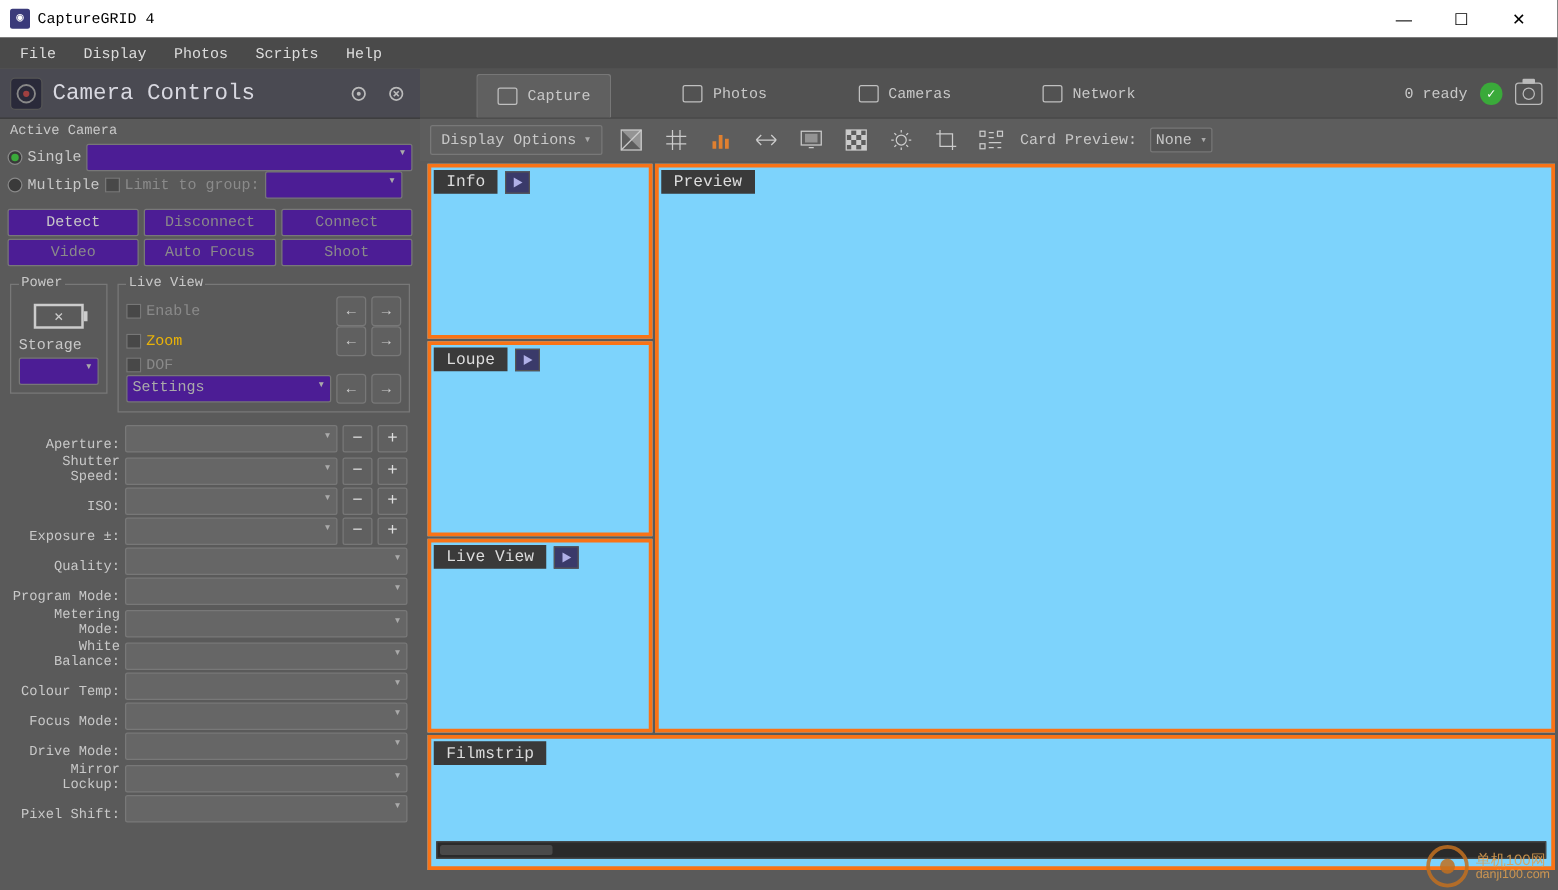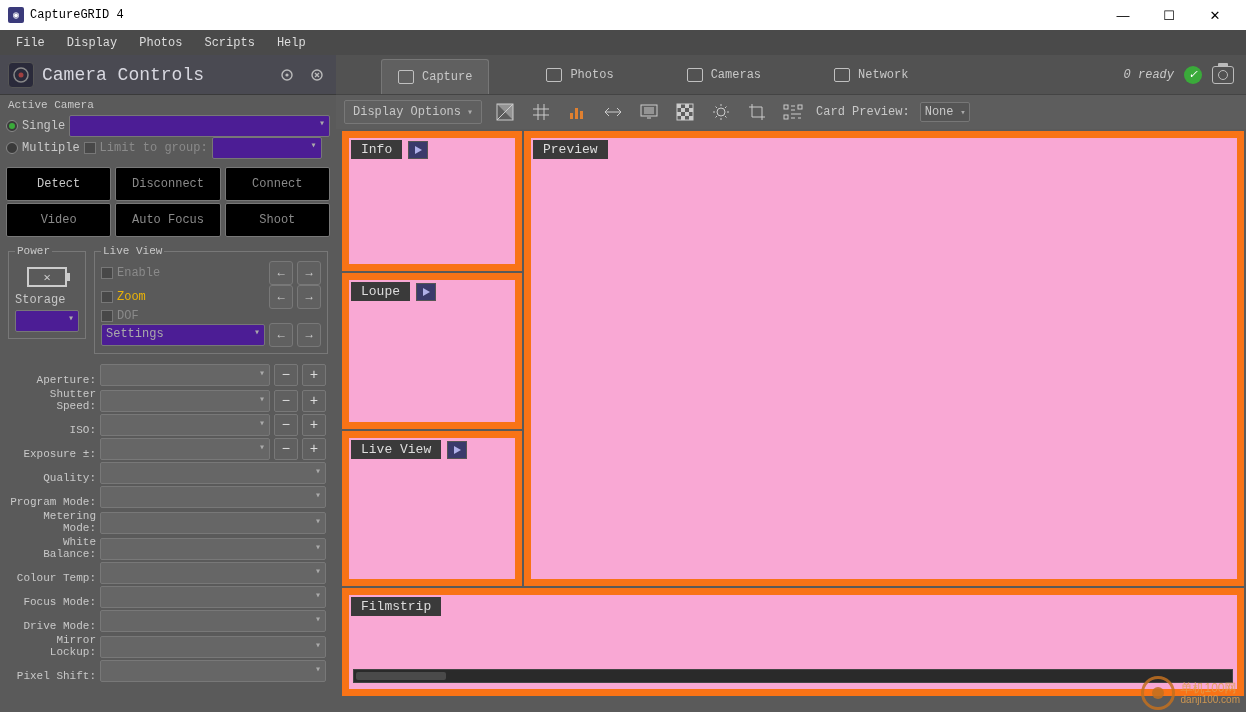--- a/index.html
+++ b/index.html
@@ -24,21 +24,21 @@
 .section-label { padding: 4px 8px; color: #c8c8c8; font-size: 11px; }
 .sidebar-body { padding: 0 6px; }
 .row { display: flex; align-items: center; gap: 4px; margin-bottom: 0; }
 .radio { width: 12px; height: 12px; border-radius: 50%; border: 1px solid #888; background: #3a3a3a; position: relative; }
 .radio.checked::after { content:""; position:absolute; inset:2px; border-radius:50%; background:#3aaa3a; }
 .checkbox { width: 12px; height: 12px; border: 1px solid #777; background: #484848; }
 .select { flex: 1; height: 22px; background: #4c1d95; border: 1px solid #777; border-radius: 2px; position: relative; }
 .select::after { content:"▾"; position:absolute; right:4px; top:1px; color:#aaa; font-size:10px; }
 .select.small { flex: none; width: 110px; }
 
-.btn { height: 34px; background: #000000; border: 1px solid #787878; color: #c8c8c8; display:flex; align-items:center; justify-content:center; border-radius:2px; cursor:pointer; flex:1; }
+.btn { height: 22px; background: #4c1d95; border: 1px solid #787878; color: #c8c8c8; display:flex; align-items:center; justify-content:center; border-radius:2px; cursor:pointer; flex:1; }
 .btn.disabled { color: #8a8a8a; }
 .btn-row { display:flex; gap:4px; margin: 2px 0; }
 .sqbtn { width: 24px; height: 24px; background: #606060; border:1px solid #787878; border-radius:3px; display:flex; align-items:center; justify-content:center; color:#ccc; cursor:pointer; }
 
 fieldset.group { border: 1px solid #787878; padding: 4px 6px 6px 6px; margin: 2px; }
 fieldset.group legend { color:#c8c8c8; padding: 0 2px; font-size:11px; }
 .twocol { display:flex; gap:4px; margin-top: 6px; }
 .twocol > * { flex:1; }
 
 .battery { width:40px; height:20px; border:2px solid #ccc; margin: 6px auto; position:relative; display:flex; align-items:center; justify-content:center; color:#ccc; }
@@ -48,36 +48,36 @@
 .ctl-label { width: 90px; text-align: right; color:#c8c8c8; font-size:11px; }
 .ctl-select { flex:1; height:22px; background:#666; border:1px solid #787878; border-radius:2px; position:relative; }
 .ctl-select::after { content:"▾"; position:absolute; right:4px; top:2px; color:#aaa; font-size:10px; }
 .stepbtn { width:24px; height:22px; background:#606060; border:1px solid #787878; border-radius:2px; display:flex; align-items:center; justify-content:center; color:#ddd; font-size:14px; cursor:pointer; }
 
 .content { flex:1; display:flex; flex-direction:column; background:#5d5d5d; }
 .tabbar { height: 40px; background:#525252; display:flex; align-items:stretch; padding-left:4px; border-bottom:1px solid #444; }
 .tab { display:flex; align-items:center; gap:8px; padding: 0 16px; color:#c8c8c8; cursor:pointer;margin-left:41px; }
 .tab.active { background:#606060; border:1px solid #777; border-bottom:none; margin-top:4px; border-radius:3px 3px 0 0; }
 .tab-icon { width:16px; height:14px; border:1.5px solid #c0c0c0; border-radius:2px; position:relative; display:inline-block; }
-.tabbar-right { margin-left:auto; display:flex; align-items:center; gap:10px; padding-right:12px;font-style:italic; }
+.tabbar-right { margin-left:auto; display:flex; align-items:center; gap:10px; padding-right:12px; }
 .ok-circle { width:18px; height:18px; border-radius:50%; background:#3aaa3a; display:flex; align-items:center; justify-content:center; color:#fff; font-size:11px; }
 .cam-icon { width:22px; height:18px; border:1.5px solid #bbb; border-radius:3px; position:relative; }
 .cam-icon::before { content:""; position:absolute; top:-4px; left:5px; width:10px; height:4px; background:#bbb; border-radius:1px; }
 .cam-icon::after { content:""; position:absolute; inset:3px 5px; border:1.5px solid #bbb; border-radius:50%; }
 
 .toolbar { height: 34px; display:flex; align-items:center; gap:10px; padding: 0 8px; background:#5d5d5d; }
 .tool { width:26px; height:26px; display:flex; align-items:center; justify-content:center; color:#ccc; cursor:pointer; border-radius:2px; }
 .tool.hl { color:#e08030; }
 .disp-opt { height:24px; background:#606060; border:1px solid #787878; border-radius:2px; padding:0 8px; display:flex; align-items:center; gap:6px; color:#c8c8c8; cursor:pointer; }
 .disp-opt::after { content:"▾"; color:#aaa; font-size:10px; }
 .card-prev-sel { height:20px; width:50px; background:#555; border:1px solid #777; border-radius:2px; display:flex; align-items:center; padding:0 4px; color:#c8c8c8; position:relative; }
 .card-prev-sel::after { content:"▾"; position:absolute; right:3px; color:#aaa; font-size:9px; }
 
 .viewgrid { flex:1; display:grid; grid-template-columns: 180px 1fr; grid-template-rows: 140px 156px 155px 108px; gap:2px; padding:2px 2px 2px 6px; background:#5a5a5a; }
-.pane { background:#f9a8d4; border:7px solid #f97316; position:relative; }
+.pane { background:#7dd3fc; border:3px solid #f97316; position:relative; }
 .pane-hdr { display:flex; align-items:center; gap:6px; padding:2px; }
 .pane-title { background:#3a3a3a; color:#ddd; padding:2px 10px; font-size:13px; }
 .play { width:20px; height:18px; background:#3a3a6a; border:1px solid #555; display:flex; align-items:center; justify-content:center; cursor:pointer; }
 .play::after { content:""; border-left:7px solid #b0b0e8; border-top:4px solid transparent; border-bottom:4px solid transparent; }
 .info-pane { grid-column:1; grid-row:1; }
 .preview-pane { grid-column:2; grid-row:1 / span 3; }
 .loupe-pane { grid-column:1; grid-row:2; }
 .liveview-pane { grid-column:1; grid-row:3; }
 .filmstrip-pane { grid-column:1 / span 2; grid-row:4; }
 .film-scroll { position:absolute; left:4px; right:4px; bottom:6px; height:14px; background:#2a2a2a; border:1px solid #444; }

